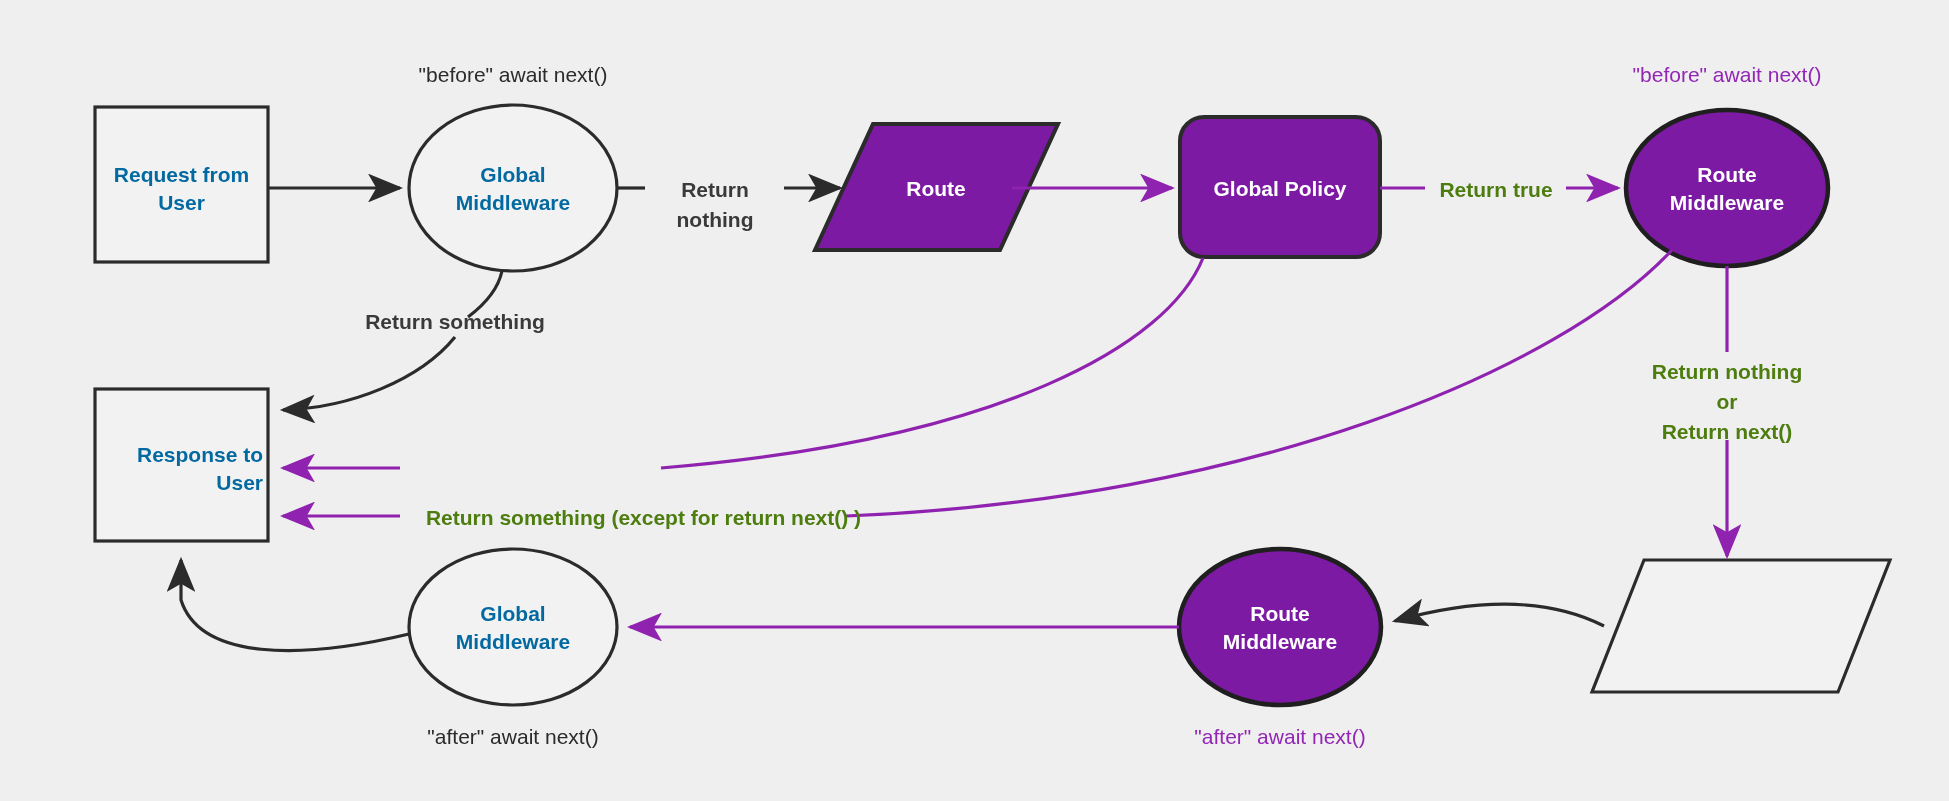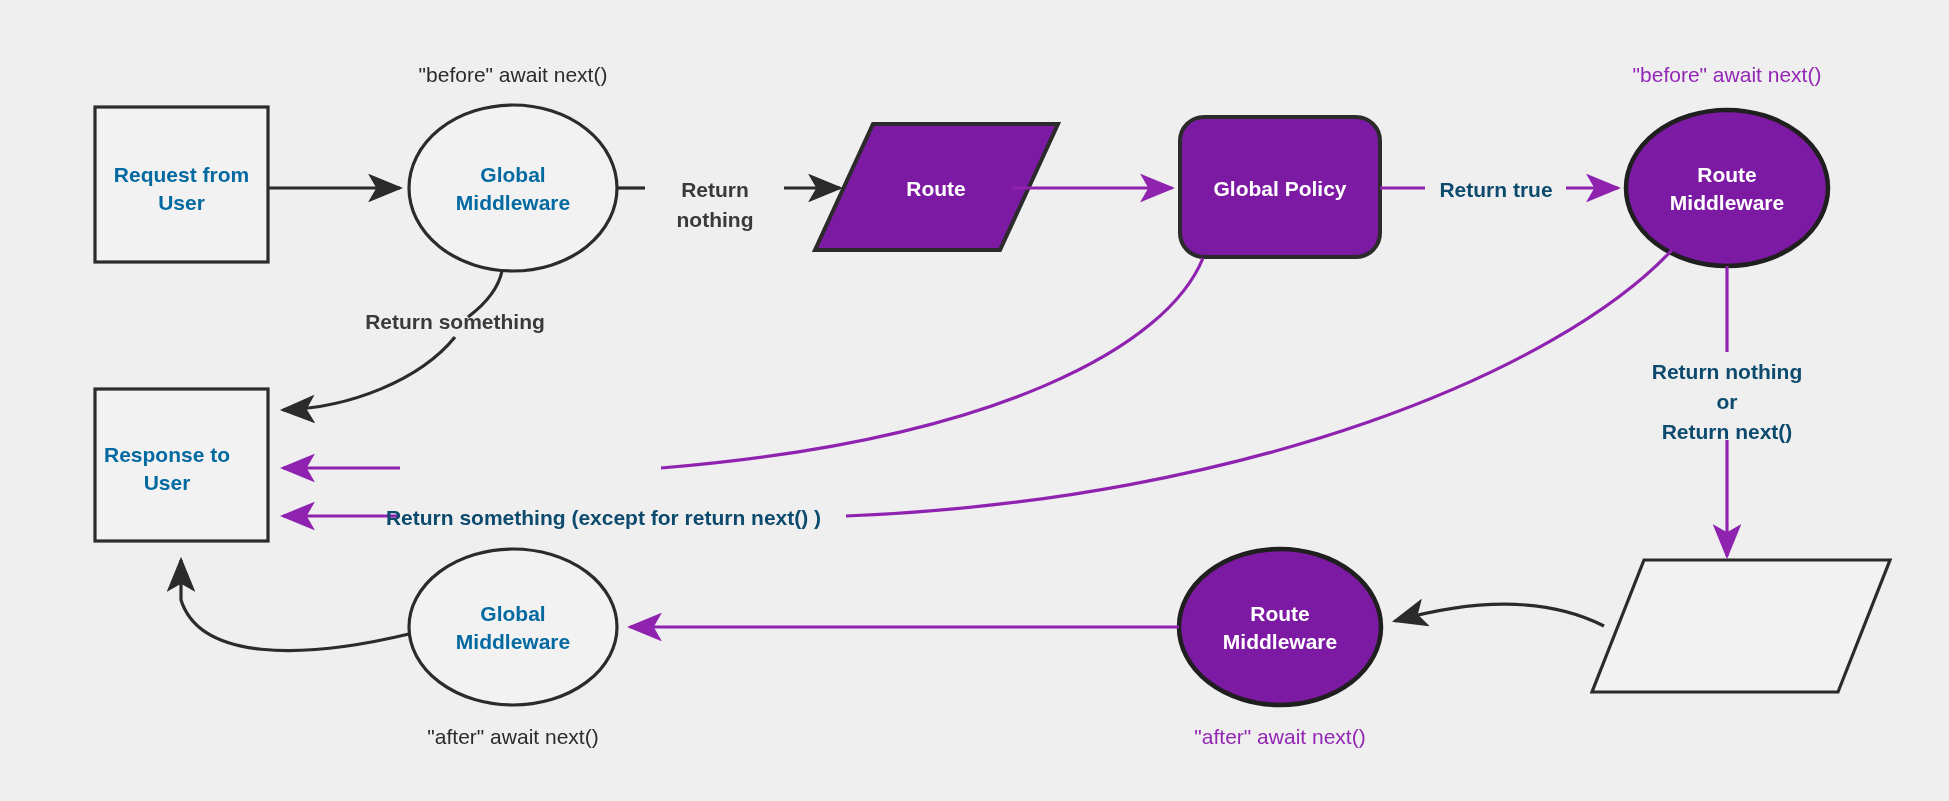--- a/index.html
+++ b/index.html
@@ -50,21 +50,21 @@
     line-height: 1.42;
     white-space: pre-line;
     pointer-events: none;
     font-weight: bold;
   }
   .edge-dark {
     color: #3a3a3a;
     font-size: 21px;
   }
   .edge-purple {
-    color: #0c4a6e;
+    color: #4d7c0f;
     font-size: 21px;
   }
   .annot {
     position: absolute;
     text-align: center;
     font-size: 21px;
     pointer-events: none;
   }
   .annot-dark { color: #2b2b2b; }
   .annot-purple { color: #9326b5; }
@@ -145,37 +145,37 @@
   <div class="node-label lbl-white-bold" style="left:1626px; top:161px; width:202px;">Route
 Middleware</div>
 
 
   <div class="node-label lbl-white-bold" style="left:1179px; top:600px; width:202px;">Route
 Middleware</div>
 
   <div class="node-label lbl-dark" style="left:409px; top:600px; width:208px;">Global
 Middleware</div>
 
-  <div class="node-label lbl-dark" style="left:83px; top:441px; width:168px;">Response to
+  <div class="node-label lbl-dark" style="left:95px; top:441px; width:168px;text-align:right;">Response to
 User</div>
 
   <div class="annot annot-dark" style="left:353px; top:63px; width:320px;">"before" await next()</div>
 
   <div class="annot annot-purple" style="left:1567px; top:63px; width:320px;">"before" await next()</div>
 
   <div class="annot annot-dark" style="left:360px; top:725px; width:306px;">"after" await next()</div>
 
   <div class="annot annot-purple" style="left:1127px; top:725px; width:306px;">"after" await next()</div>
 
   <div class="edge-label edge-dark" style="left:645px; top:175px; width:140px;">Return nothing</div>
 
   <div class="edge-label edge-dark" style="left:340px; top:307px; width:230px;">Return something</div>
 
   <div class="edge-label edge-purple" style="left:1426px; top:175px; width:140px;">Return true</div>
 
 
-  <div class="edge-label edge-purple" style="left:380px; top:503px; width:447px;">Return something (except for return next() )</div>
+  <div class="edge-label edge-purple" style="left:420px; top:503px; width:447px;">Return something (except for return next() )</div>
 
   <div class="edge-label edge-purple" style="left:1609px; top:357px; width:236px;">Return nothing
 or
 Return next()</div>
 
 </div>
 
 </body></html>

